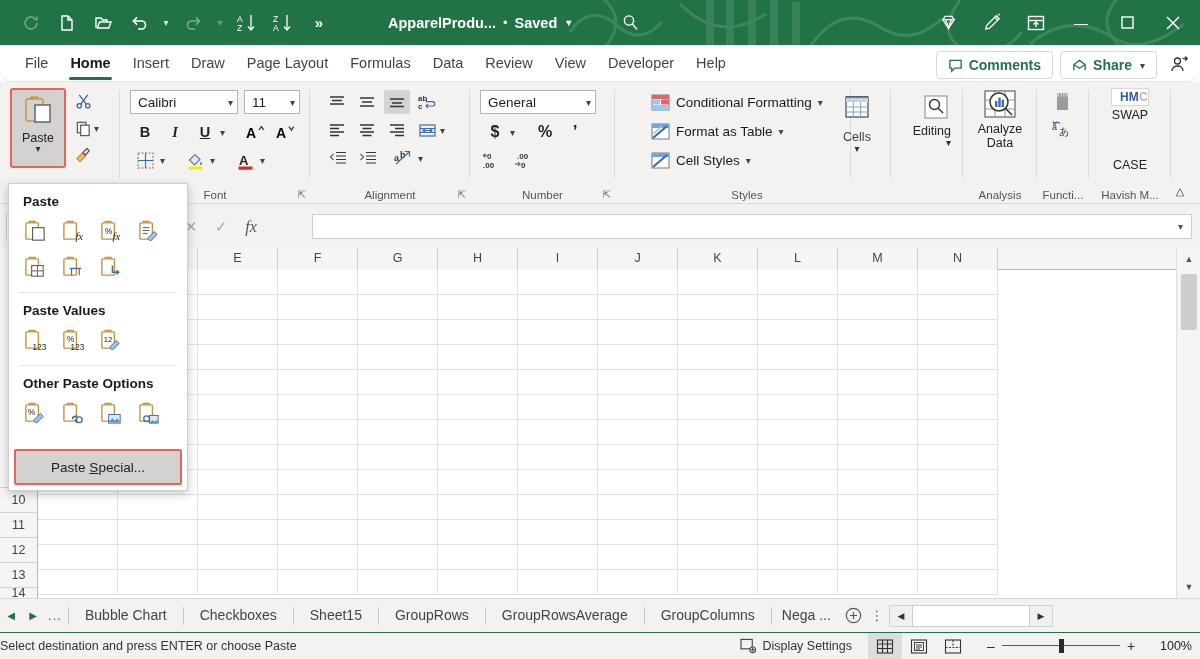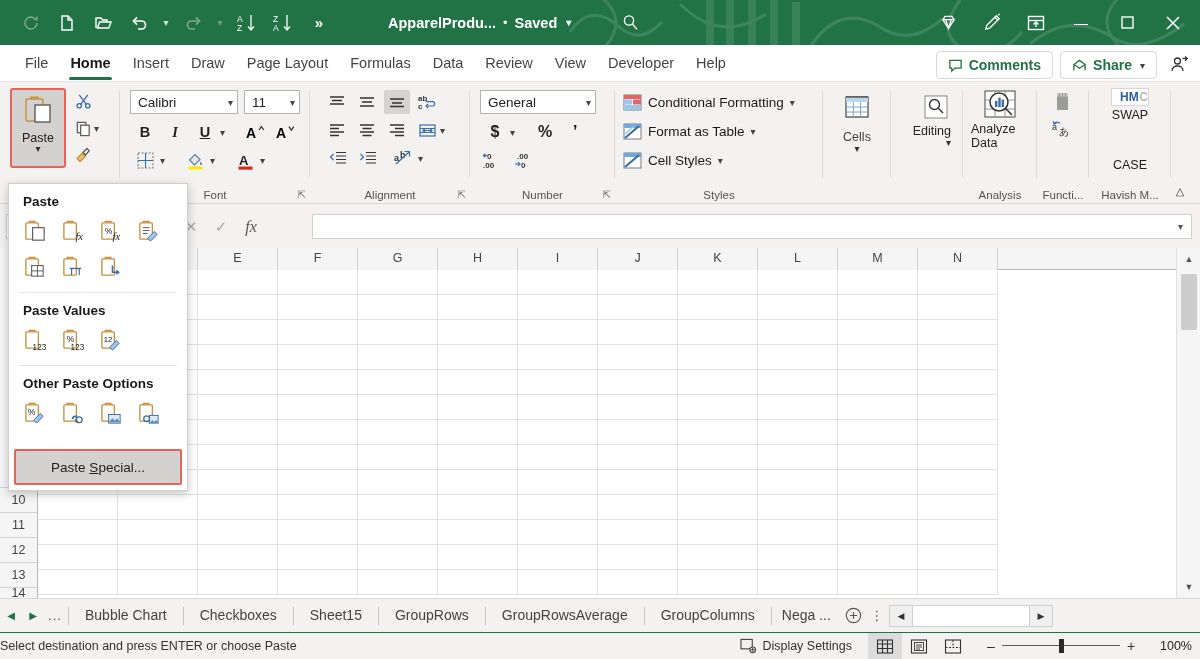--- a/index.html
+++ b/index.html
@@ -47,20 +47,21 @@
     width:44px;height:45px;display:flex;align-items:center;justify-content:center;
     color:#fff;cursor:pointer;
   }
   .tb-right .win{ width:46px; }
 
   
   .tabsbar{
     position:absolute; left:0; top:45px; width:1200px; height:37px;
     background:#fff; display:flex; align-items:flex-end;
     border-bottom:1px solid #e3e3e3;
+    border-radius:13px;
   }
   .tab{
     padding:0 11px; height:34px; line-height:33px; font-size:14.5px; color:#444;
     cursor:pointer; position:relative; white-space:nowrap;
   }
   .tab:first-child{ margin-left:14px;}
   .tab.active{ color:#1a1a1a; font-weight:700; }
   .tab.active:after{
     content:""; position:absolute; left:10px; right:10px; bottom:1px; height:3px;
     background:#217346; border-radius:2px;
@@ -580,21 +581,21 @@
           <text x="6" y="18" font-size="8" fill="#333" font-family="Liberation Sans, sans-serif">0</text>
           <path d="M0 14h4.5" stroke="#3a6ea5" stroke-width="1.2" fill="none"></path>
           <path d="M3 12.1 5 14l-2 1.9" stroke="#3a6ea5" stroke-width="1.2" fill="none"></path>
         </svg>
       </div>
       <div class="lbl">Number</div>
       <div class="dlg">⇱</div>
       <div class="sep"></div>
     </div>
 
-    <div class="grp" style="left:615px;width:208px;">
+    <div class="grp" style="left:643px;width:208px;">
       <div style="position:absolute;left:8px;top:8px;display:flex;align-items:center;gap:6px;height:24px;cursor:pointer;font-size:13.5px;">
         <svg width="19" height="17" viewBox="0 0 19 17">
           <rect x="1" y="1" width="17" height="15" fill="#fff" stroke="#7a7a7a" stroke-width="1"></rect>
           <rect x="1" y="1" width="17" height="4" fill="#e06666"></rect>
           <rect x="1" y="5.5" width="8" height="5" fill="#9fc5e8"></rect>
           <rect x="10" y="5.5" width="8" height="5" fill="#e06666"></rect>
           <rect x="1" y="11" width="17" height="5" fill="#9fc5e8"></rect>
         </svg>
         <span>Conditional Formatting</span>
         <span style="font-size:10px;color:#444;">▾</span>
@@ -653,21 +654,21 @@
       <div style="position:absolute;left:8px;top:6px;width:58px;height:84px;display:flex;flex-direction:column;align-items:center;cursor:pointer;">
         <svg width="34" height="32" viewBox="0 0 34 32" style="margin-top:1px">
           <rect x="2" y="2" width="30" height="26" fill="#fff" stroke="#555" stroke-width="1.1"></rect>
           <path d="M2 11h30M2 20h30M12 2v26M22 2v26" stroke="#888" stroke-width=".9"></path>
           <circle cx="16" cy="13" r="9" fill="#fff" stroke="#333" stroke-width="1.5"></circle>
           <rect x="12" y="12" width="2.4" height="6" fill="#3a6ea5"></rect>
           <rect x="15.3" y="8.6" width="2.4" height="9.4" fill="#3a6ea5"></rect>
           <rect x="18.6" y="10.6" width="2.4" height="7.4" fill="#3a6ea5"></rect>
           <path d="M22.6 19.5 29 26" stroke="#333" stroke-width="1.6"></path>
         </svg>
-        <div style="font-size:12.5px;color:#222;line-height:14px;text-align:left;margin-top:1px;">Analyze Data</div>
+        <div style="font-size:12.5px;color:#222;line-height:14px;text-align:center;margin-top:1px;">Analyze Data</div>
       </div>
       <div class="lbl">Analysis</div>
       <div class="sep"></div>
     </div>
 
     <div class="grp" style="left:1037px;width:52px;">
       <div style="position:absolute;left:17px;top:10px;cursor:pointer;">
         <svg width="17" height="20" viewBox="0 0 17 20">
           <rect x="3" y="1" width="11" height="17" fill="#9b9b9b"></rect>
           <rect x="3" y="1" width="11" height="3.5" fill="#c9c9c9"></rect>

